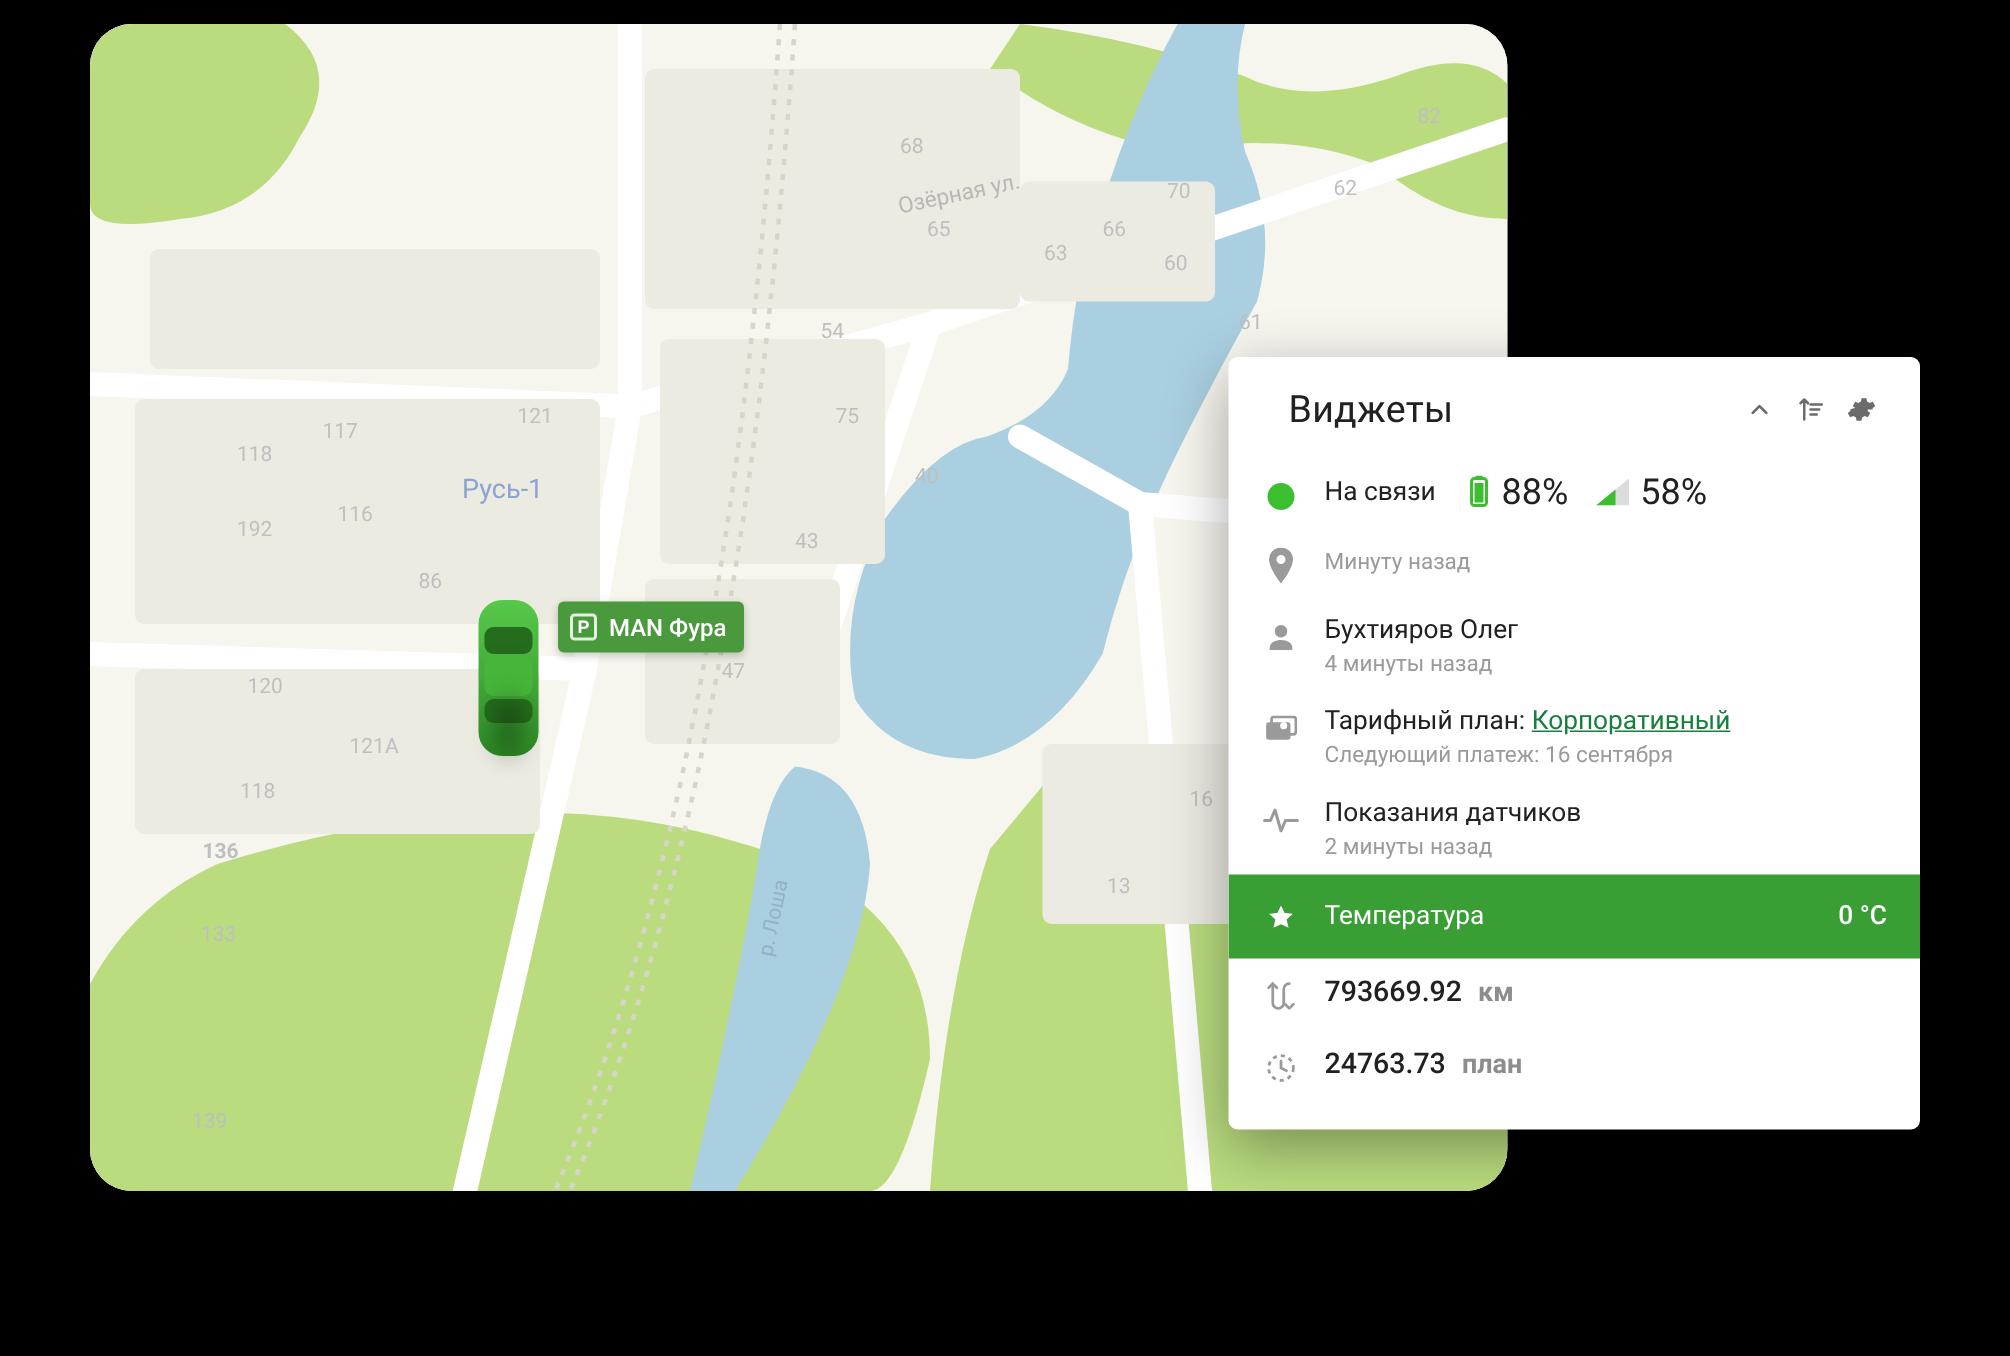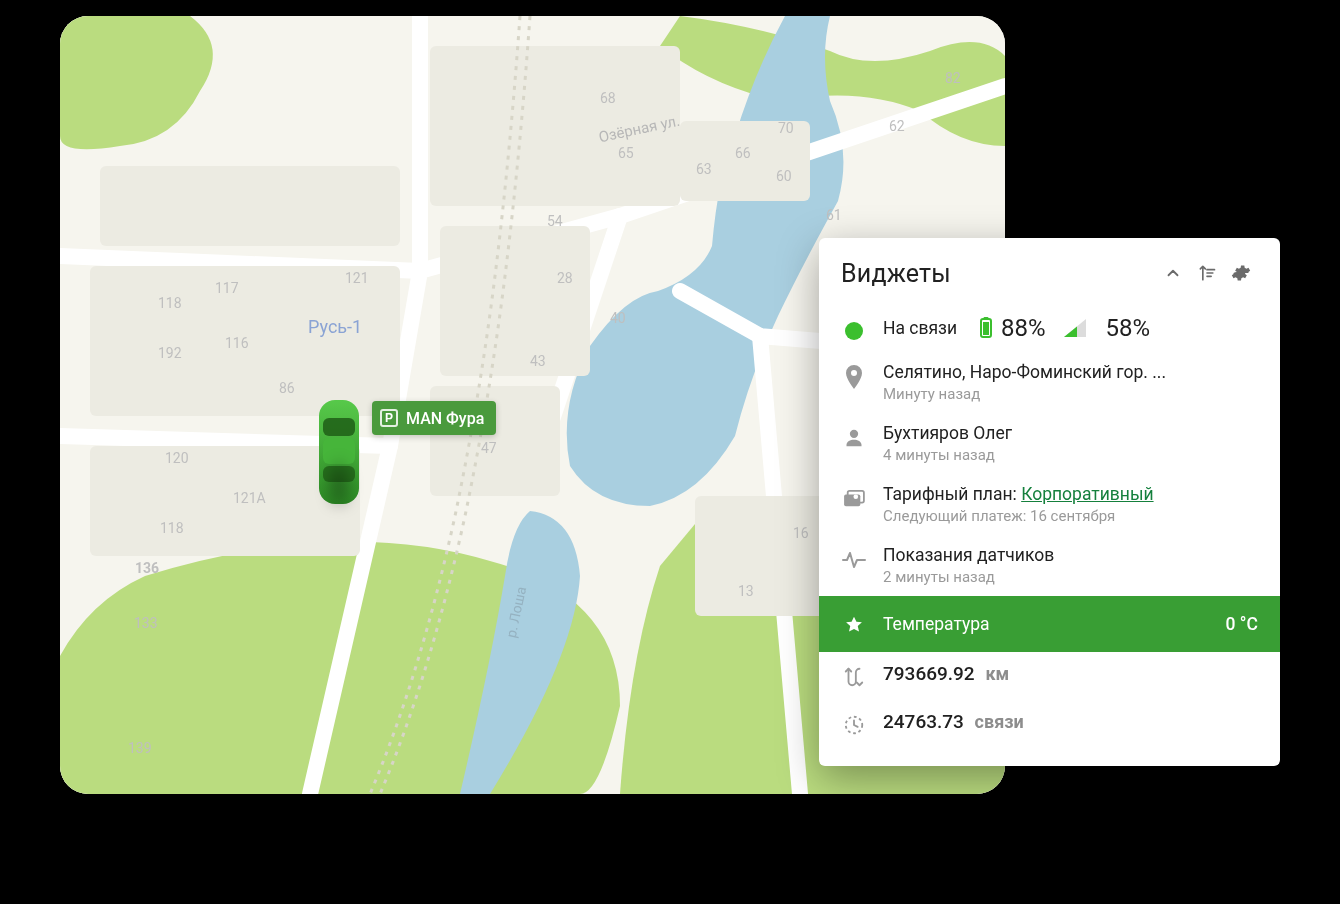--- a/index.html
+++ b/index.html
@@ -89,21 +89,21 @@
     top: 238px;
     width: 461px;
     background: #fff;
     border-radius: 6px;
     box-shadow: 0 12px 40px rgba(0,0,0,.35);
     color: #212121;
     overflow: hidden;
   }
   .panel-header {
     display: flex; align-items: center;
-    padding: 18px 22px 10px 22px;
+    padding: 18px 22px 10px 40px;
   }
   .panel-title {
     font-size: 25px;
     font-weight: 400;
     flex: 1;
     letter-spacing: .2px;
   }
   .hdr-btn {
     width: 34px; height: 34px;
     display: flex; align-items: center; justify-content: center;
@@ -144,21 +144,21 @@
     width: 18px; height: 18px; border-radius: 50%;
     background: #3bbf2e;
     margin-top: 4px;
   }
   .status-line {
     display: flex; align-items: center; gap: 18px;
     font-size: 17.5px;
   }
   .status-line .lbl { min-width: 78px; }
   .batt { display: flex; align-items: center; gap: 8px; }
-  .sig  { display: flex; align-items: center; gap: 20px; }
+  .sig  { display: flex; align-items: center; gap: 8px; }
   .batt small, .sig small { font-size: 24px; color: #212121; }
 
   
   .row-hl {
     background: #399e34;
     color: #fff;
     padding: 14px 22px;
     align-items: center;
   }
   .row-hl .ic { color: #fff; }
@@ -217,21 +217,21 @@
       <span class="hn" style="left: 540px; top: 75px;">68</span>
       <span class="hn" style="left: 885px; top: 55px;">82</span>
       <span class="hn" style="left: 718px; top: 105px;">70</span>
       <span class="hn" style="left: 675px; top: 130px;">66</span>
       <span class="hn" style="left: 558px; top: 130px;">65</span>
       <span class="hn" style="left: 636px; top: 146px;">63</span>
       <span class="hn" style="left: 766px; top: 192px;">61</span>
       <span class="hn" style="left: 829px; top: 103px;">62</span>
       <span class="hn" style="left: 716px; top: 153px; text-align: center;">60</span>
       <span class="hn" style="left: 487px; top: 198px;">54</span>
-      <span class="hn" style="left: 497px; top: 255px;">28</span>
+      <span class="hn" style="left: 497px; top: 255px;">75</span>
       <span class="hn" style="left: 550px; top: 295px;">40</span>
       <span class="hn" style="left: 470px; top: 338px;">43</span>
       <span class="hn" style="left: 421px; top: 425px;">47</span>
       <span class="hn" style="left: 219px; top: 365px;">86</span>
       <span class="hn" style="left: 285px; top: 255px;">121</span>
       <span class="hn" style="left: 155px; top: 265px;">117</span>
       <span class="hn" style="left: 98px; top: 280px;">118</span>
       <span class="hn" style="left: 165px; top: 320px;">116</span>
       <span class="hn" style="left: 98px; top: 330px;">192</span>
       <span class="hn" style="left: 105px; top: 435px;">120</span>
@@ -315,21 +315,20 @@
       </div>
     </div>
 
     <div class="row">
       <div class="ic">
         <svg width="20" height="24" viewBox="0 0 20 24">
           <path fill="currentColor" d="M10 0a8 8 0 00-8 8c0 6 8 16 8 16s8-10 8-16a8 8 0 00-8-8zm0 11a3 3 0 110-6 3 3 0 010 6z"></path>
         </svg>
       </div>
       <div class="content">
-        <div class="line1">Селятино, Наро-Фоминский гор. ...</div>
         <div class="line2">Минуту назад</div>
       </div>
     </div>
 
     <div class="row">
       <div class="ic">
         <svg width="20" height="20" viewBox="0 0 24 24">
           <path fill="currentColor" d="M12 12a5 5 0 100-10 5 5 0 000 10zm0 2c-4.4 0-9 2.2-9 6v2h18v-2c0-3.8-4.6-6-9-6z"></path>
         </svg>
       </div>
@@ -400,18 +399,18 @@
     <div class="row metric">
       <div class="ic">
         <svg width="22" height="22" viewBox="0 0 24 24">
           <circle cx="12" cy="12" r="9" stroke="currentColor" stroke-width="2" fill="none" stroke-dasharray="3 3"></circle>
           <path d="M12 7v5l4 2" stroke="currentColor" stroke-width="2" fill="none" stroke-linecap="round"></path>
         </svg>
       </div>
       <div class="content">
         <div class="line1">
           <span>24763.73</span>
-          <span class="unit">связи</span>
+          <span class="unit">план</span>
         </div>
       </div>
     </div>
   </div>
 </div>
 
 </body></html>

